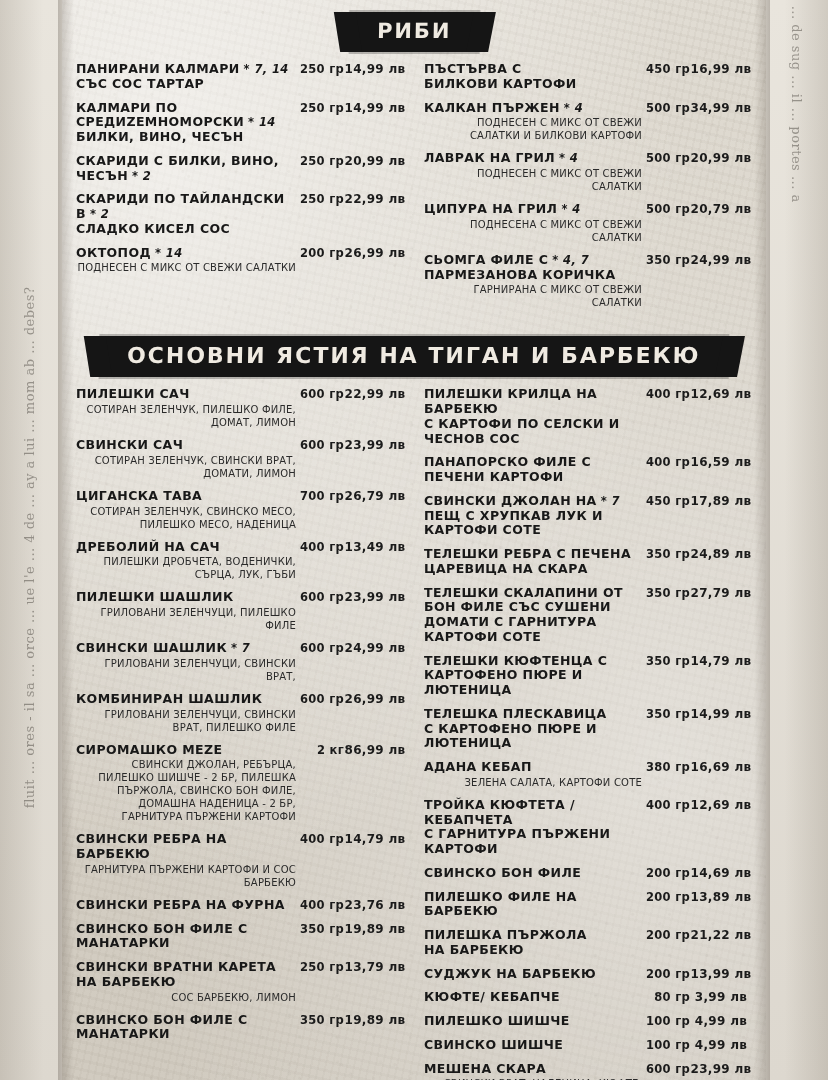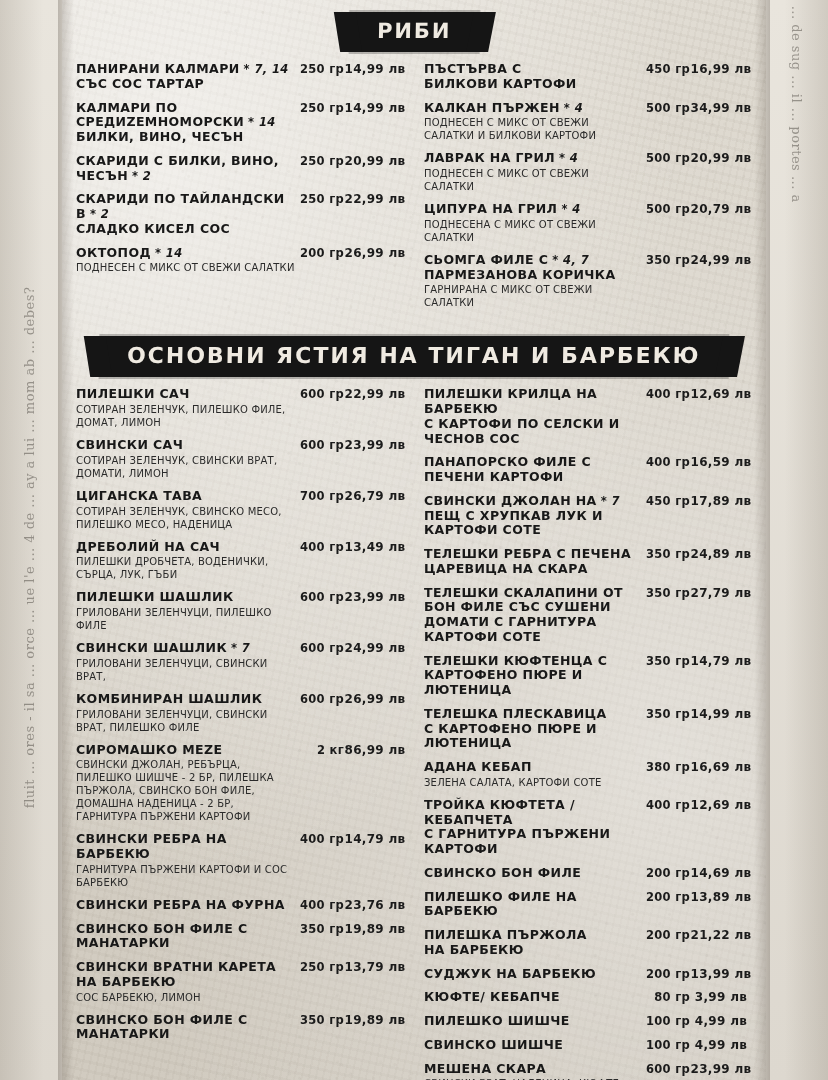--- a/index.html
+++ b/index.html
@@ -112,20 +112,21 @@
   }
   .prc{
     flex:0 0 auto;width:62px;text-align:center;
     font-size:12px;font-weight:bold;letter-spacing:.3px;
     white-space:nowrap;
   }
   .desc{
     font-size:10px;line-height:1.3;letter-spacing:.2px;
     color:#2a2a2a;padding-right:110px;margin-top:1px;
     text-transform:uppercase;
+    text-align:right;
   }
   .nm .cont{display:block;}
 </style>
 </head>
 <body>
 
 <div class="paper"></div>
 <div class="grain"></div>
 
 <div class="edge left">

